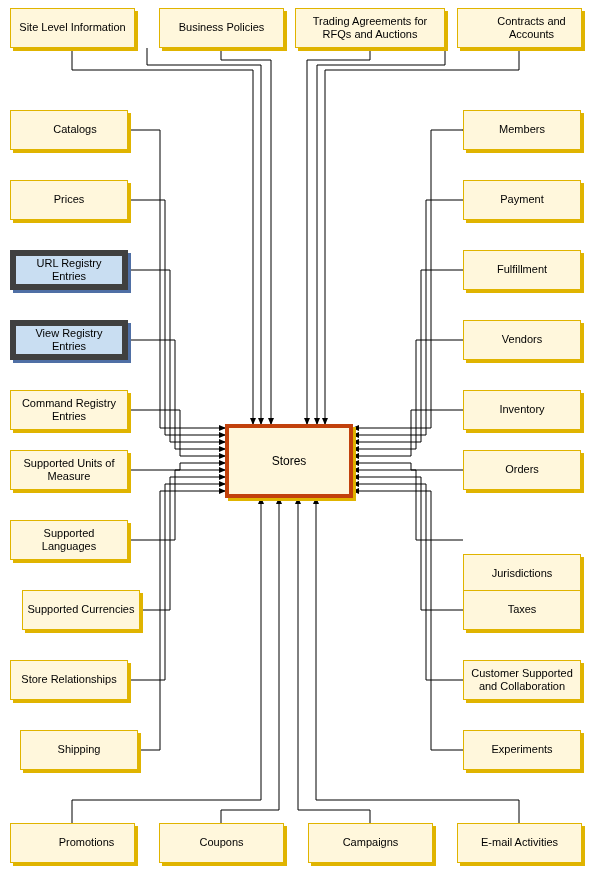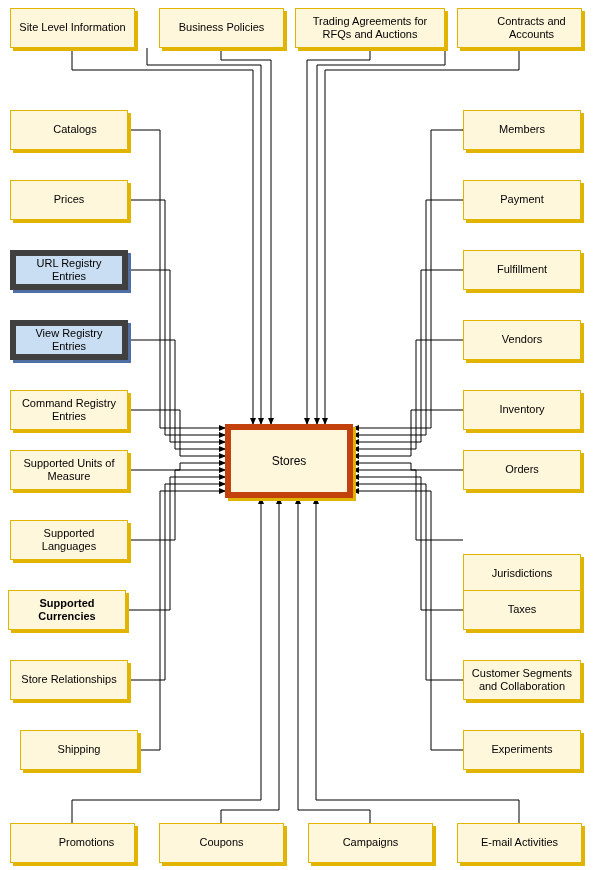--- a/index.html
+++ b/index.html
@@ -37,21 +37,21 @@
     border: 1px solid #E0B400;
     box-shadow: 3px 3px 0 #E0B400;
   }
   .node.blue {
     background: #C9DEF2;
     border: 6px solid #404040;
     box-shadow: 3px 3px 0 #4F6FA5;
   }
   .node.center {
     background: #FFF7DC;
-    border: 6px solid #c2410c;
+    border: 4px solid #c2410c;
     box-shadow: 3px 3px 0 #E0B400;
     font-size: 12px;
   }
 </style>
 </head>
 <body>
 
 <svg class="connectors">
   <defs>
     <marker id="arrow" markerWidth="7" markerHeight="7" refX="6" refY="3" orient="auto" markerUnits="strokeWidth">
@@ -153,21 +153,21 @@
   </div>
 <div class="node cream" style="left:10px; top:390px; width:118px; height:40px;">
     <span>Command Registry Entries</span>
   </div>
 <div class="node cream" style="left:10px; top:450px; width:118px; height:40px;">
     <span>Supported Units of Measure</span>
   </div>
 <div class="node cream" style="left:10px; top:520px; width:118px; height:40px;">
     <span>Supported Languages</span>
   </div>
-<div class="node cream" style="left:8px; top:590px; width:118px; height:40px;font-weight:bold;">
+<div class="node cream" style="left:22px; top:590px; width:118px; height:40px;">
     <span>Supported Currencies</span>
   </div>
 <div class="node cream" style="left:10px; top:660px; width:118px; height:40px;">
     <span>Store Relationships</span>
   </div>
 <div class="node cream" style="left:20px; top:730px; width:118px; height:40px;">
     <span>Shipping</span>
   </div>
 
 <div class="node cream" style="left:463px; top:110px; width:118px; height:40px;">
@@ -188,21 +188,21 @@
 <div class="node cream" style="left:463px; top:450px; width:118px; height:40px;">
     <span>Orders</span>
   </div>
 <div class="node cream" style="left:463px; top:520px; width:118px; height:40px;margin-top:34px;">
     <span>Jurisdictions</span>
   </div>
 <div class="node cream" style="left:463px; top:590px; width:118px; height:40px;">
     <span>Taxes</span>
   </div>
 <div class="node cream" style="left:463px; top:660px; width:118px; height:40px;">
-    <span>Customer Segments and Collaboration</span>
+    <span>Customer Supported and Collaboration</span>
   </div>
 <div class="node cream" style="left:463px; top:730px; width:118px; height:40px;">
     <span>Experiments</span>
   </div>
 
 <div class="node cream" style="left:10px; top:823px; width:125px; height:40px;padding-left:32px;">
     <span>Promotions</span>
   </div>
 <div class="node cream" style="left:159px; top:823px; width:125px; height:40px;">
     <span>Coupons</span>

